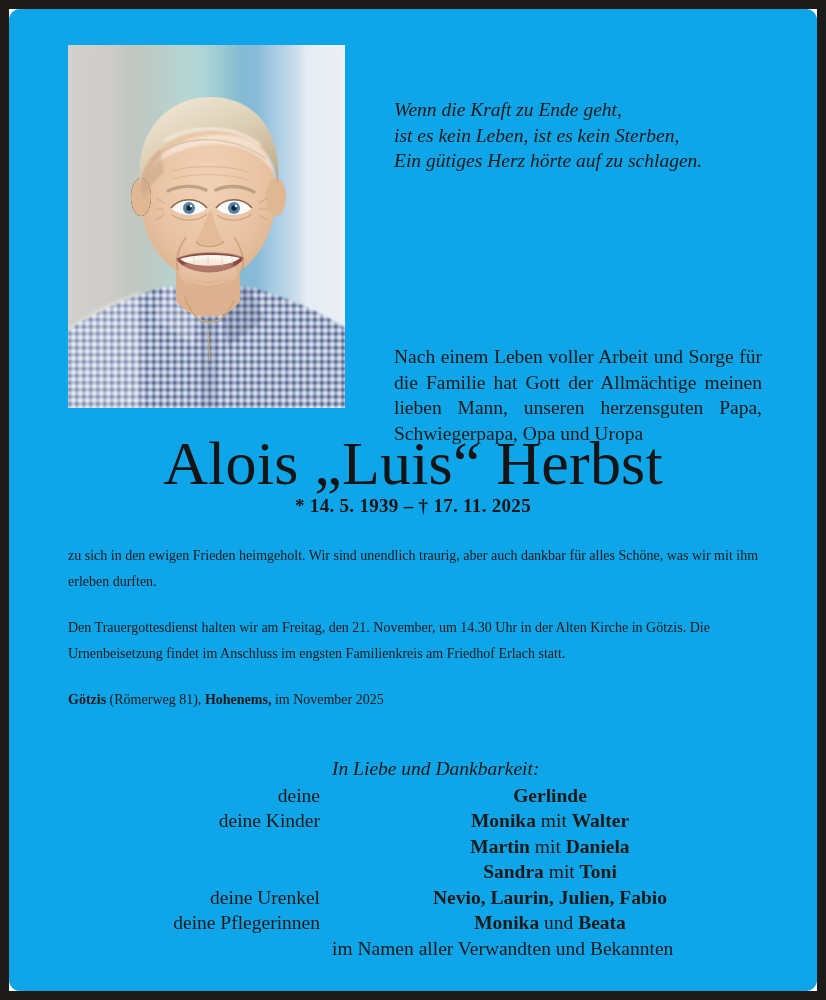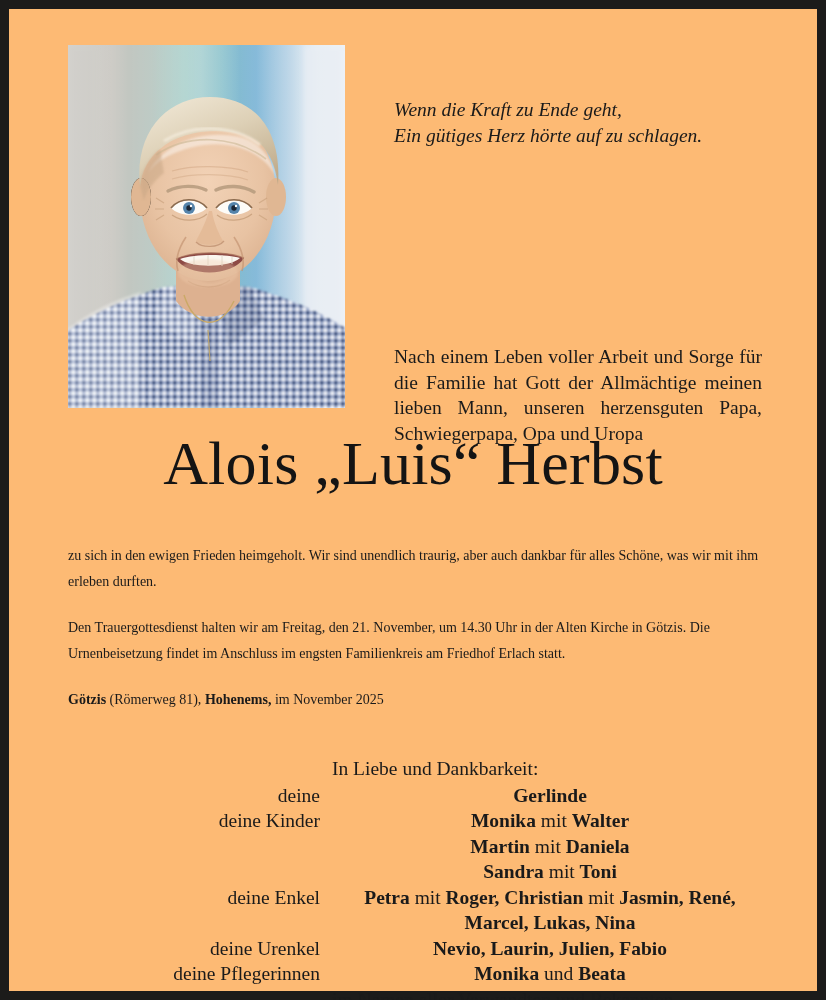--- a/index.html
+++ b/index.html
@@ -22,21 +22,22 @@
     width: 826px;
     height: 1000px;
     background: #ffffff;
     border: 9px solid #1c1b1a;
   }
   .sheet {
     position: relative;
     box-sizing: border-box;
     width: 100%;
     height: 100%;
-    background: #fdba74;
+    background: #0ea5e9;
+    border-radius: 11px;
   }
 
   
   .top-area {
     position: absolute;
     left: 0; top: 0;
     width: 808px;
     height: 408px;
   }
 
@@ -128,20 +129,21 @@
     left: 59px;
     top: 747px;
     width: 700px;
     font-size: 19.5px;
     line-height: 25.5px;
   }
   .fam-head {
     margin-left: 264px;
     color: #1a1a1a;
     margin-bottom: 1px;
+    font-style: italic;
   }
   .fam-table {
     border-collapse: collapse;
     width: 700px;
   }
   .fam-table td {
     padding: 0;
     vertical-align: top;
     line-height: 25.5px;
   }
@@ -302,28 +304,30 @@
 
             <path d="M 120 236 C 132 244, 150 244, 162 235" fill="none" stroke="#c89a77" stroke-width="1.4" opacity="0.6"></path>
             <ellipse cx="140" cy="228" rx="30" ry="14" fill="#f0cdae" opacity="0.35" filter="url(#soft)"></ellipse>
           </g>
         </svg>
       </div>
 
       <div class="right-col">
         <div class="verse">
           <div>Wenn die Kraft zu Ende geht,</div>
+          <div>ist es kein Leben, ist es kein Sterben,</div>
           <div>Ein gütiges Herz hörte auf zu schlagen.</div>
         </div>
         <div class="intro">Nach einem Leben voller Arbeit und Sorge für die Familie hat Gott der Allmächtige meinen lieben Mann, unseren herzensguten Papa, Schwiegerpapa, Opa und Uropa</div>
       </div>
     </div>
 
     <div class="name-block">
       <div class="deceased-name">Alois „Luis“ Herbst</div>
+      <div class="life-dates">* 14. 5. 1939 – † 17. 11. 2025</div>
     </div>
 
     <div class="body-text">
       <p class="para">zu sich in den ewigen Frieden heimgeholt. Wir sind unendlich traurig, aber auch dankbar für alles Schöne, was wir mit ihm erleben durften.</p>
       <p class="para">Den Trauergottesdienst halten wir am Freitag, den 21. November, um 14.30 Uhr in der Alten Kirche in Götzis. Die Urnenbeisetzung findet im Anschluss im engsten Familienkreis am Friedhof Erlach statt.</p>
       <p class="para place">
         <b>Götzis</b><span> (Römerweg 81), </span><b>Hohenems,</b><span> im November 2025</span>
       </p>
     </div>
 
@@ -341,28 +345,20 @@
           </tr>
           <tr>
             <td class="fam-label"></td>
             <td class="fam-names"><b>Martin</b> mit <b>Daniela</b></td>
           </tr>
           <tr>
             <td class="fam-label"></td>
             <td class="fam-names"><b>Sandra</b> mit <b>Toni</b></td>
           </tr>
           <tr>
-            <td class="fam-label">deine Enkel</td>
-            <td class="fam-names"><b>Petra</b> mit <b>Roger, Christian</b> mit <b>Jasmin, René,</b></td>
-          </tr>
-          <tr>
-            <td class="fam-label"></td>
-            <td class="fam-names"><b>Marcel, Lukas, Nina</b></td>
-          </tr>
-          <tr>
             <td class="fam-label">deine Urenkel</td>
             <td class="fam-names"><b>Nevio, Laurin, Julien, Fabio</b></td>
           </tr>
           <tr>
             <td class="fam-label">deine Pflegerinnen</td>
             <td class="fam-names"><b>Monika</b> und <b>Beata</b></td>
           </tr>
         </tbody>
       </table>
       <div class="fam-foot">im Namen aller Verwandten und Bekannten</div>

